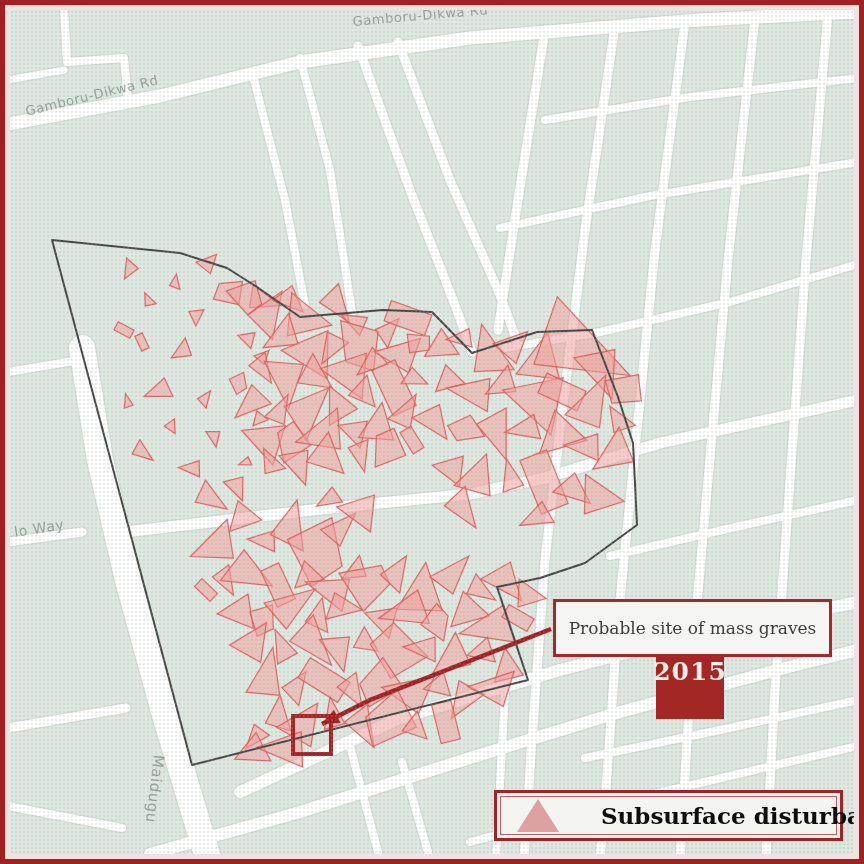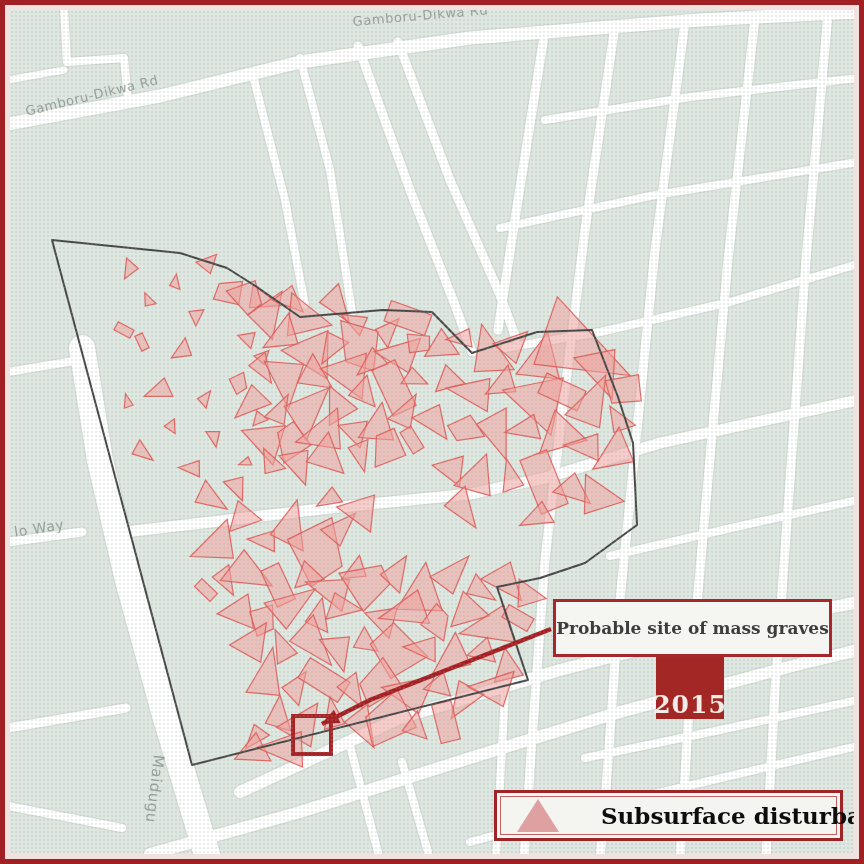--- a/index.html
+++ b/index.html
@@ -23,28 +23,28 @@
   .road-label{
     position:absolute;
     font-family:"DejaVu Sans", sans-serif;
     color:#96a09a;letter-spacing:.6px;white-space:nowrap;
     transform-origin:left top;z-index:3;
   }
   .callout{
     position:absolute;left:543px;top:589px;width:279px;height:58px;
     background:#f5f5f2;border:3px solid #a8272a;
     display:flex;flex-direction:column;justify-content:center;align-items:center;
-    font-family:"DejaVu Serif", serif;font-weight:bold;color:#3d3d3d;
+    font-family:"DejaVu Serif", serif;font-weight:normal;color:#3d3d3d;
     font-size:17px;line-height:24px;z-index:6;text-align:center;gap:12px;
   }
   .year-badge{
     position:absolute;left:646px;top:647px;width:68px;height:62px;
     background:#a32724;color:#f3ece6;
     font-family:"DejaVu Serif", serif;font-weight:bold;font-size:25px;
-    display:flex;align-items:flex-end;justify-content:center;z-index:5;
+    display:flex;align-items:flex-start;justify-content:center;z-index:5;
     letter-spacing:1px;
   }
   .legend{
     position:absolute;left:484px;top:780px;width:349px;height:51px;
     background:#f4f4f1;border:3px solid #9e2428;
     box-shadow:inset 0 0 0 3px #f4f4f1, inset 0 0 0 4px #c06060;
     display:flex;align-items:center;z-index:6;
   }
   .legend-tri{
     width:0;height:0;margin-left:20px;

